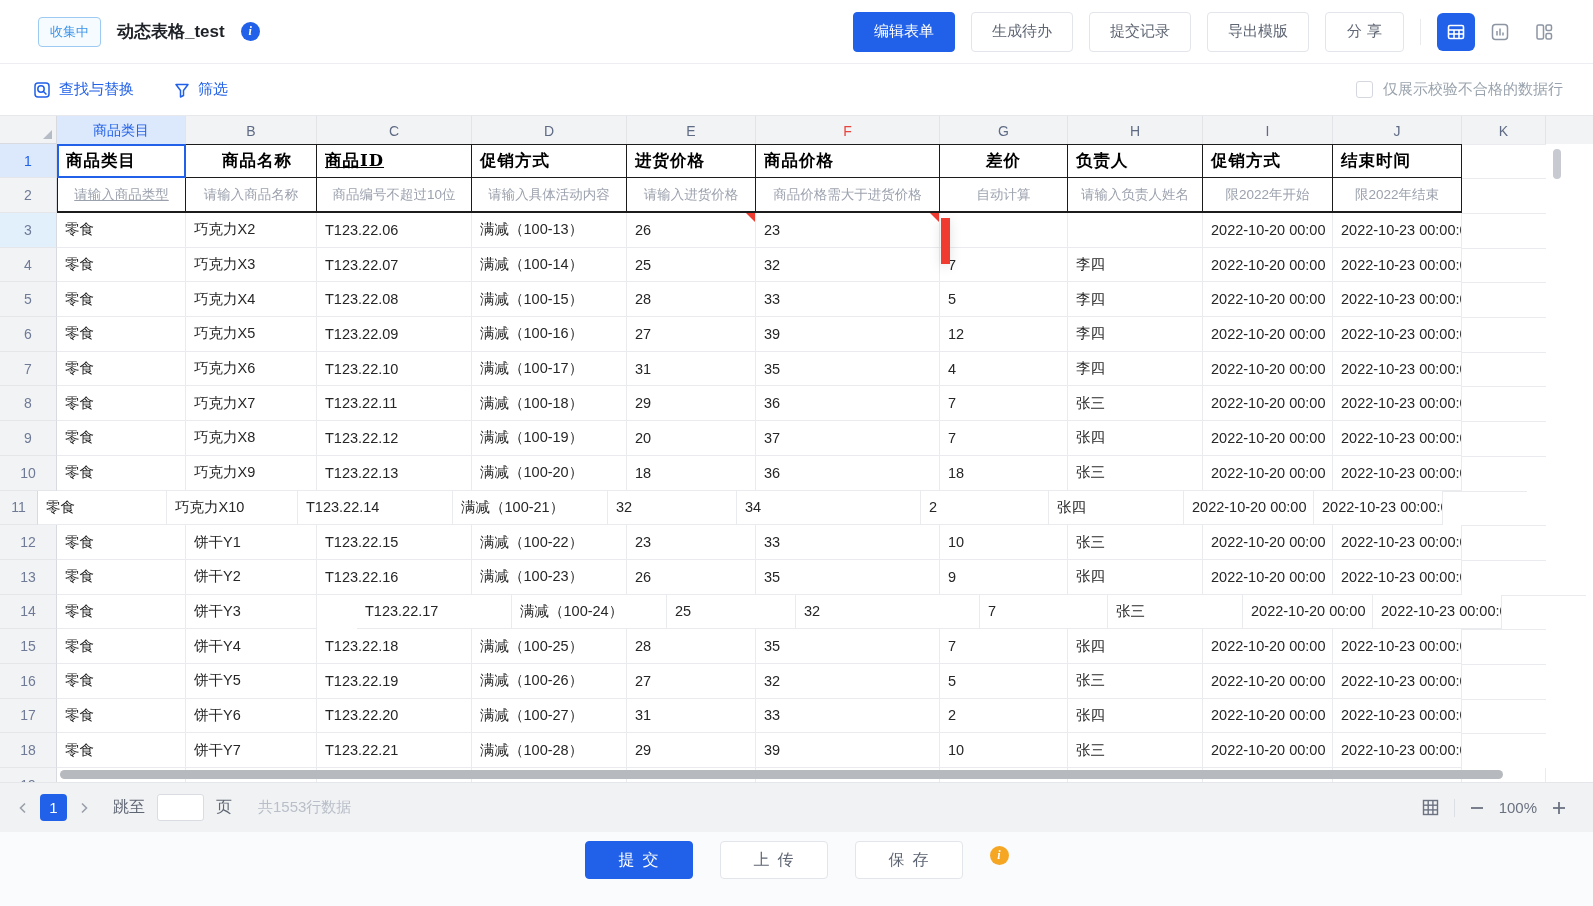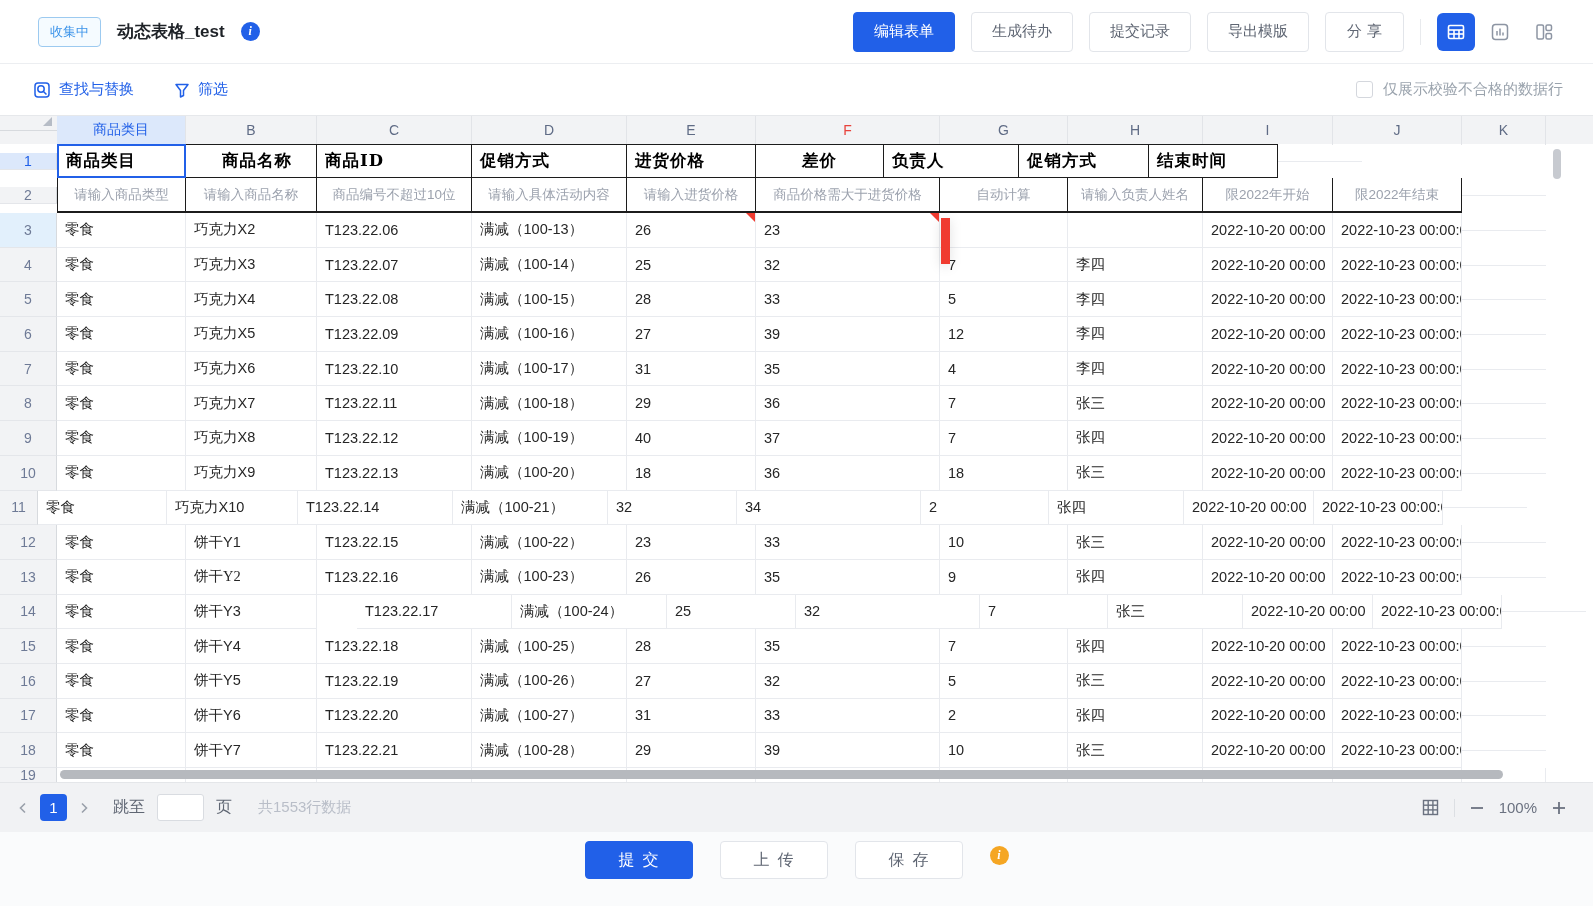--- a/index.html
+++ b/index.html
@@ -26,39 +26,39 @@
   
   .tbar { height:51px; display:flex; align-items:center; padding:0 30px 0 33px; background:#fff; flex:none; }
   .tool { display:flex; align-items:center; gap:8px; color:#2160e8; font-size:15px; cursor:pointer; }
   .tool + .tool { margin-left:40px; }
   .tbar-right { margin-left:auto; display:flex; align-items:center; gap:10px; }
   .cbx { width:17px; height:17px; border:1px solid #d4d7dd; border-radius:3px; background:#fff; cursor:pointer; }
   .cbx-label { color:#9aa3ad; font-size:15px; }
 
   
   .sheet { position:relative; flex:none; background:#fff; }
-  .srow { display:flex;align-items:center; }
+  .srow { display:flex; }
   .numcell { width:57px; flex:none; background:#f2f3f5; color:#6e7a96; font-size:14px;
     display:flex; align-items:center; justify-content:center; border-bottom:1px solid #e4e6ea; border-right:1px solid #d7dade; }
   .corner { background:#f2f3f5; position:relative; border-right:1px solid #d7dade; border-bottom:1px solid #d7dade; }
   .corner::after { content:""; position:absolute; right:4px; bottom:4px; border-style:solid; border-width:0 0 9px 9px; border-color:transparent transparent #b6bcc6 transparent; }
   .letters { height:29px; background:#f2f3f5; border-top:1px solid #e6e8eb; }
   .lcell { height:29px; display:flex; align-items:center; justify-content:center; font-size:14px; color:#5f6b85;
     border-right:1px solid #e2e4e8; cursor:pointer; flex:none; }
   .lcell.sel { background:#dce8fb; color:#2160e8; }
   .lcell.err { color:#e8433c; }
   .hcell { height:34px; background:#fff; border-top:1.5px solid #1c1c1c; border-right:1.5px solid #1c1c1c; border-bottom:1px solid #1c1c1c;
     font-family:"DejaVu Serif","Liberation Serif",serif; font-weight:700; font-size:16.5px; color:#000;
     display:flex; align-items:center; padding:0 8px; flex:none; letter-spacing:1px; cursor:cell; overflow:hidden; white-space:nowrap; }
   .hcell.first { border-left:1.5px solid #1c1c1c; }
   .hcell.ctr { justify-content:center; }
   .hcell.selcell { outline:2px solid #2160e8; outline-offset:-2px; }
   .pcell { height:35px; background:#fff; border-right:1.5px solid #1c1c1c; border-bottom:2px solid #1c1c1c;
     font-size:13.5px; color:#9ba1ad; display:flex; align-items:center; justify-content:center; flex:none; cursor:cell; overflow:hidden; white-space:nowrap; }
-  .pcell.first { border-left:1.5px solid #1c1c1c; }
+  .pcell.first { border-left:1.5px solid #1c1c1c;text-decoration:underline; }
   .kcell { height:100%; background:#fff; border-right:1px solid #e9ebef; border-bottom:1px solid #e9ebef; flex:none; }
   .hrow .numcell.selnum { background:#dce8fb; color:#2160e8; }
   .dcell { height:34.7px; background:#fff; border-right:1px solid #e9ebef; border-bottom:1px solid #e9ebef;
     font-size:14.5px; color:#262626; display:flex; align-items:center; padding:0 8px; flex:none; cursor:cell;
     overflow:hidden; white-space:nowrap; position:relative; }
   .drow .numcell { height:34.7px; }
   .drow .numcell.rowhl { background:#e2f0fc; }
   .errmark { position:absolute; top:0; right:0; width:0; height:0; border-top:9px solid #f03b30; border-left:9px solid transparent; }
   .partial { height:14px; overflow:hidden; }
   .partial .numcell, .partial .dcell, .partial .kcell { height:34px; }
@@ -182,23 +182,24 @@
         <div class="lcell" style="width: 128px;">G</div>
         <div class="lcell" style="width: 135px;">H</div>
         <div class="lcell" style="width: 130px;">I</div>
         <div class="lcell" style="width: 129px;">J</div>
         <div class="lcell" style="width: 84px;">K</div>
       </div>
     <div class="srow hrow" id="hdr-row">
         <div class="numcell selnum" style="width: 57px;">1</div>
         <div class="hcell first selcell" style="width: 129px;">商品类目</div>
         <div class="hcell" style="width: 131px; padding-left: 36px;">商品名称</div>
-        <div class="hcell" style="width: 155px;">商品ID</div>
+        <div class="hcell" style="width: 155px; text-decoration: underline;">商品ID</div>
         <div class="hcell" style="width: 155px;">促销方式</div>
         <div class="hcell" style="width: 129px;">进货价格</div>
+        <div class="hcell" style="width: 184px;">商品价格</div>
         <div class="hcell ctr" style="width: 128px;">差价</div>
         <div class="hcell" style="width: 135px;">负责人</div>
         <div class="hcell" style="width: 130px;">促销方式</div>
         <div class="hcell" style="width: 129px;">结束时间</div>
         <div class="kcell" style="width: 84px;"></div>
       </div>
     <div class="srow hrow" id="ph-row">
         <div class="numcell" style="width: 57px;">2</div>
         <div class="pcell first" style="width: 129px;">请输入商品类型</div>
         <div class="pcell" style="width: 131px;">请输入商品名称</div>
@@ -296,21 +297,21 @@
           <div class="dcell" style="width: 130px;">2022-10-20 00:00</div>
           <div class="dcell" style="width: 129px;">2022-10-23 00:00:00</div>
           <div class="kcell" style="width: 84px;"></div>
         </div>
         <div class="srow drow">
           <div class="numcell" style="width: 57px;">9</div>
           <div class="dcell" style="width: 129px;">零食</div>
           <div class="dcell" style="width: 131px;">巧克力X8</div>
           <div class="dcell" style="width: 155px;">T123.22.12</div>
           <div class="dcell" style="width: 155px;">满减（100-19）</div>
-          <div class="dcell" style="width: 129px;">40</div>
+          <div class="dcell" style="width: 129px;">20</div>
           <div class="dcell" style="width: 184px;">37</div>
           <div class="dcell" style="width: 128px;">7</div>
           <div class="dcell" style="width: 135px;">张四</div>
           <div class="dcell" style="width: 130px;">2022-10-20 00:00</div>
           <div class="dcell" style="width: 129px;">2022-10-23 00:00:00</div>
           <div class="kcell" style="width: 84px;"></div>
         </div>
         <div class="srow drow">
           <div class="numcell" style="width: 57px;">10</div>
           <div class="dcell" style="width: 129px;">零食</div>
@@ -349,21 +350,21 @@
           <div class="dcell" style="width: 184px;">33</div>
           <div class="dcell" style="width: 128px;">10</div>
           <div class="dcell" style="width: 135px;">张三</div>
           <div class="dcell" style="width: 130px;">2022-10-20 00:00</div>
           <div class="dcell" style="width: 129px;">2022-10-23 00:00:00</div>
           <div class="kcell" style="width: 84px;"></div>
         </div>
         <div class="srow drow">
           <div class="numcell" style="width: 57px;">13</div>
           <div class="dcell" style="width: 129px;">零食</div>
-          <div class="dcell" style="width: 131px; font-family: Liberation Serif, serif;">饼干Y2</div>
+          <div class="dcell" style="width: 131px;">饼干Y2</div>
           <div class="dcell" style="width: 155px;">T123.22.16</div>
           <div class="dcell" style="width: 155px;">满减（100-23）</div>
           <div class="dcell" style="width: 129px;">26</div>
           <div class="dcell" style="width: 184px;">35</div>
           <div class="dcell" style="width: 128px;">9</div>
           <div class="dcell" style="width: 135px;">张四</div>
           <div class="dcell" style="width: 130px;">2022-10-20 00:00</div>
           <div class="dcell" style="width: 129px;">2022-10-23 00:00:00</div>
           <div class="kcell" style="width: 84px;"></div>
         </div>

